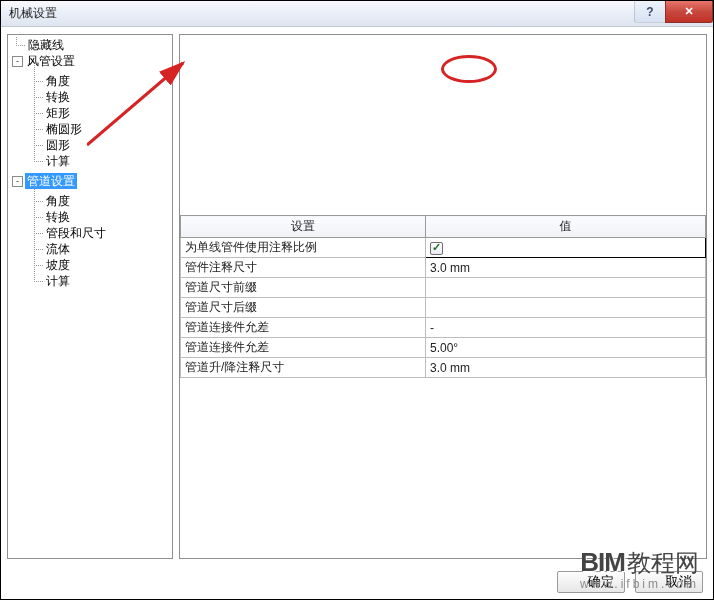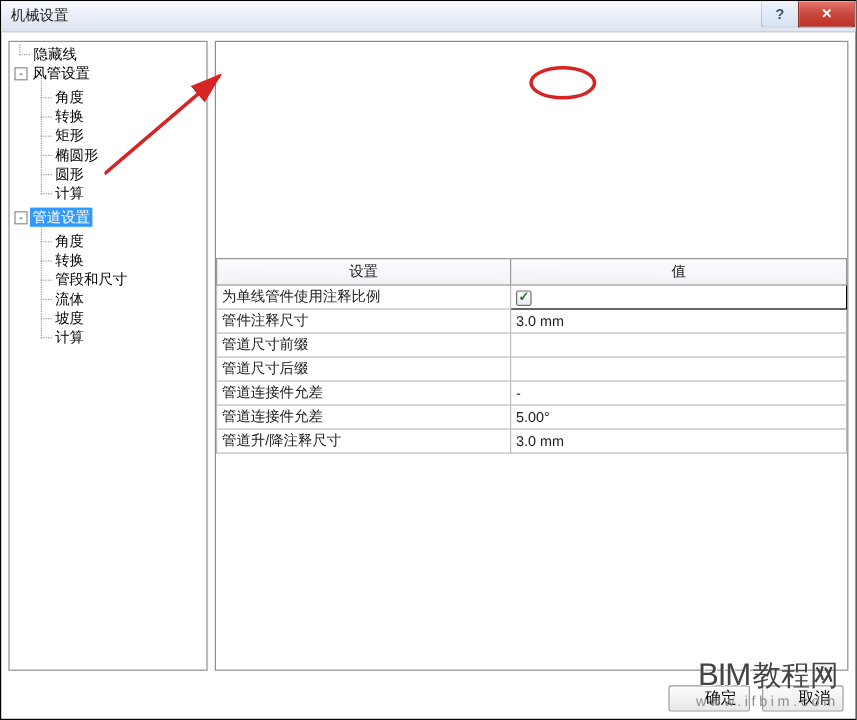--- a/index.html
+++ b/index.html
@@ -183,21 +183,21 @@
   }
   .watermark {
     position: absolute;
     right: 14px; bottom: 8px;
     text-align: right;
     color: #7a7a7a;
     font-family: Arial, sans-serif;
     pointer-events: none;
   }
   .watermark .big {
-    font-size: 26px; font-weight: 400;
+    font-size: 26px; font-weight: 700;
     color: #444;
     text-shadow: 1px 1px 0 #fff;
     letter-spacing: -1px;
     display: inline-block;
   }
   .watermark .cn {
     font-size: 24px; font-weight: 400;
     color: #444;
     display: inline-block;
     margin-left: 2px;

